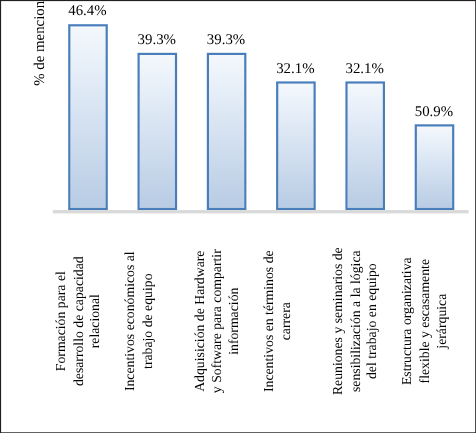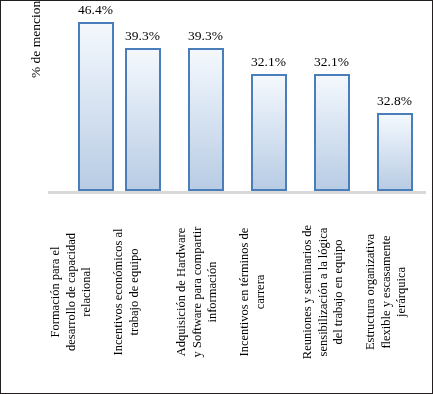--- a/index.html
+++ b/index.html
@@ -121,21 +121,21 @@
   }
 </style>
 </head>
 <body>
 
 <div id="chart-frame">
 
   <div id="y-axis-title">% de mencion</div>
 
   <div id="plot-area">
-      <div class="bar-slot" style="left: 16px; width: 63px; margin-top: 40px;">
+      <div class="bar-slot" style="left: 0px; width: 63px; margin-top: 40px;">
         <div class="bar-rect" title="Formación para el desarrollo de capacidad relacional — 46.4%" style="height: 169px;"></div>
         <div class="bar-value" style="bottom: 173px;">46.4%</div>
       </div>
       <div class="bar-slot" style="left: 63px; width: 63px;">
         <div class="bar-rect" title="Incentivos económicos al trabajo de equipo — 39.3%" style="height: 143px;"></div>
         <div class="bar-value" style="bottom: 147px;">39.3%</div>
       </div>
       <div class="bar-slot" style="left: 126px; width: 63px;">
         <div class="bar-rect" title="Adquisición de Hardware y Software para compartir información — 39.3%" style="height: 143px;"></div>
         <div class="bar-value" style="bottom: 147px;">39.3%</div>
@@ -143,21 +143,21 @@
       <div class="bar-slot" style="left: 189px; width: 63px;">
         <div class="bar-rect" title="Incentivos en términos de carrera — 32.1%" style="height: 117px;"></div>
         <div class="bar-value" style="bottom: 121px;">32.1%</div>
       </div>
       <div class="bar-slot" style="left: 252px; width: 63px;">
         <div class="bar-rect" title="Reuniones y seminarios de sensibilización a la lógica del trabajo en equipo — 32.1%" style="height: 117px;"></div>
         <div class="bar-value" style="bottom: 121px;">32.1%</div>
       </div>
       <div class="bar-slot" style="left: 315px; width: 63px;">
         <div class="bar-rect" title="Estructura organizativa flexible y escasamente jerárquica — 21.4%" style="height: 78px;"></div>
-        <div class="bar-value" style="bottom: 82px;">32.8%</div>
+        <div class="bar-value" style="bottom: 82px;">50.9%</div>
       </div>
     </div>
 
   <div id="axis-line"></div>
 
   <div id="category-labels">
       <div class="cat-slot" style="left: 0px; width: 63px;">
         <div class="cat-label">
           <div class="lines">
             <div>Formación para el</div>

